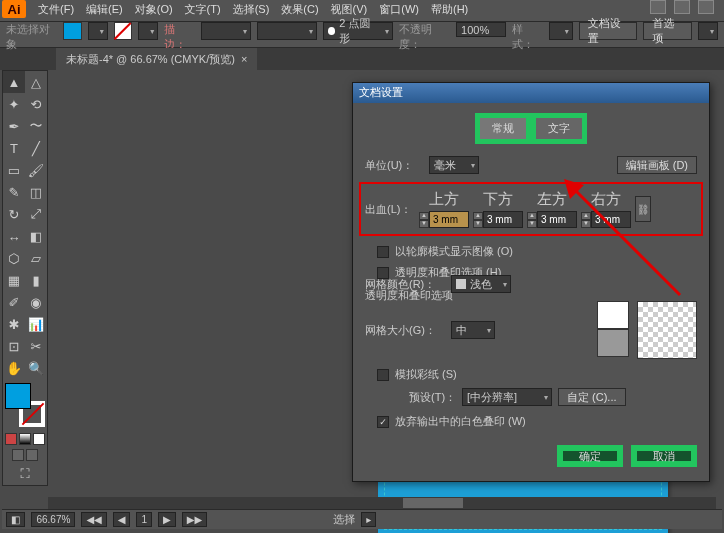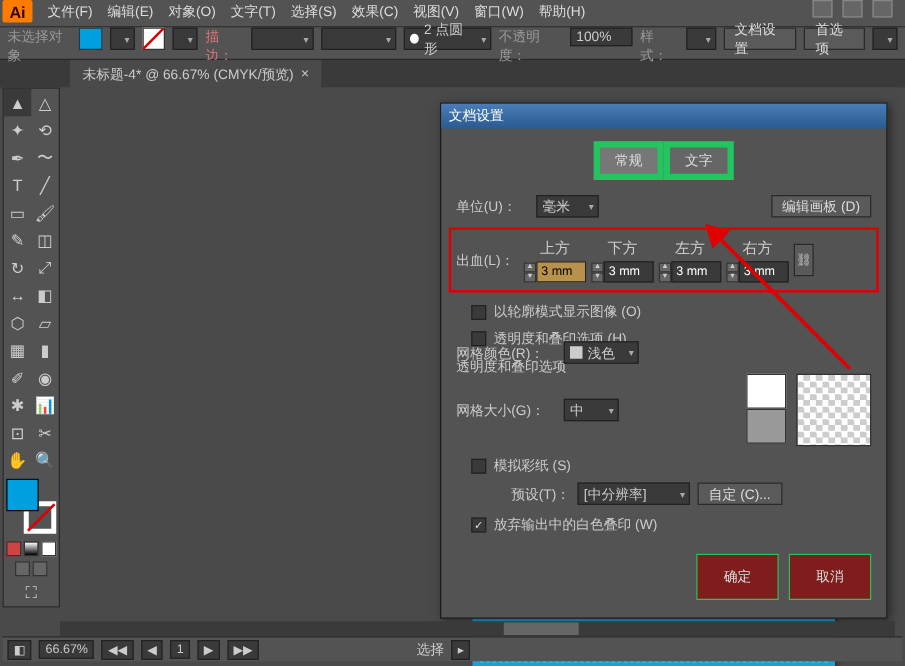--- a/index.html
+++ b/index.html
@@ -37,37 +37,37 @@
 .dlg-title{height:20px;background:linear-gradient(#4a7db8,#2a5a90);padding:2px 6px;color:#fff;font-size:11px}
 .dlg-body{padding:10px 12px 14px 12px}
 .tabs{display:flex;justify-content:center;margin-bottom:12px}
 .tab{padding:3px 12px;background:#666;border:5px solid #22c55e;color:#ddd}
 .tab.active{background:#777}
 .row{display:flex;align-items:center;margin-bottom:8px;gap:6px}
 .row-label{min-width:58px;color:#ccc}
 .highlight-box{border:2px solid #e00000;padding:6px 4px;margin:2px -6px 8px -6px}
 .bleed-group{display:flex;align-items:center;gap:4px}
 .bleed-col{display:flex;flex-direction:column;align-items:center;gap:2px}
-.bleed-header{font-size:12px;color:#ccc}
+.bleed-header{font-size:15px;color:#ccc}
 .spinner{display:flex;align-items:center}
 .spin-btns{display:flex;flex-direction:column;width:10px}
 .spin-btn{height:8px;background:#666;border:1px solid #333;font-size:6px;line-height:5px;text-align:center;color:#ccc}
 .bleed-input{width:40px;height:17px;background:#3a3a3a;border:1px solid #222;padding:0 3px;color:#fff;font-size:10px;display:flex;align-items:center}
 .bleed-input.hl{background:#b8924c;color:#000}
 .link-btn{width:16px;height:26px;background:#5a5a5a;border:1px solid #2a2a2a;display:flex;align-items:center;justify-content:center;color:#ccc;font-size:10px}
 .chk{display:flex;align-items:center;gap:6px;margin-bottom:6px;padding-left:12px}
 .chkbox{width:12px;height:12px;background:#3a3a3a;border:1px solid #222;display:flex;align-items:center;justify-content:center;font-size:9px;color:#ddd}
 .section-label{color:#ccc;margin:8px 0 8px 0}
 .color-preview{display:flex;gap:8px;margin-left:auto}
 .cp{width:32px;height:28px;border:1px solid #333}
 .cp.white{background:#fff}
 .cp.gray{background:#999}
 .cp.checker{background:repeating-conic-gradient(#ccc 0 25%,#fff 0 50%) 0 0/10px 10px}
 .dlg-buttons{display:flex;justify-content:flex-end;gap:8px;margin-top:16px}
-.dlg-btn{width:66px;height:37px;background:#7f1d1d;border:1px solid #22c55e;display:flex;align-items:center;justify-content:center;color:#ddd}
+.dlg-btn{width:66px;height:22px;background:#14532d;border:6px solid #22c55e;display:flex;align-items:center;justify-content:center;color:#ddd}
 .arrow{position:absolute;left:560px;top:175px;width:140px;height:130px;pointer-events:none}
 .statusbar{position:absolute;bottom:4px;left:2px;right:2px;height:20px;background:#535353;display:flex;align-items:center;gap:6px;padding:0 4px;border-top:1px solid #2a2a2a}
 .sb-item{background:#3a3a3a;border:1px solid #222;padding:1px 4px;font-size:10px;color:#ccc}
 .scrollbar-h{position:absolute;bottom:24px;left:48px;right:8px;height:12px;background:#3a3a3a}
 .scrollbar-h::before{content:'';position:absolute;left:355px;width:60px;top:1px;bottom:1px;background:#666}
 </style>
 </head>
 <body>
 
 <div class="menubar">

